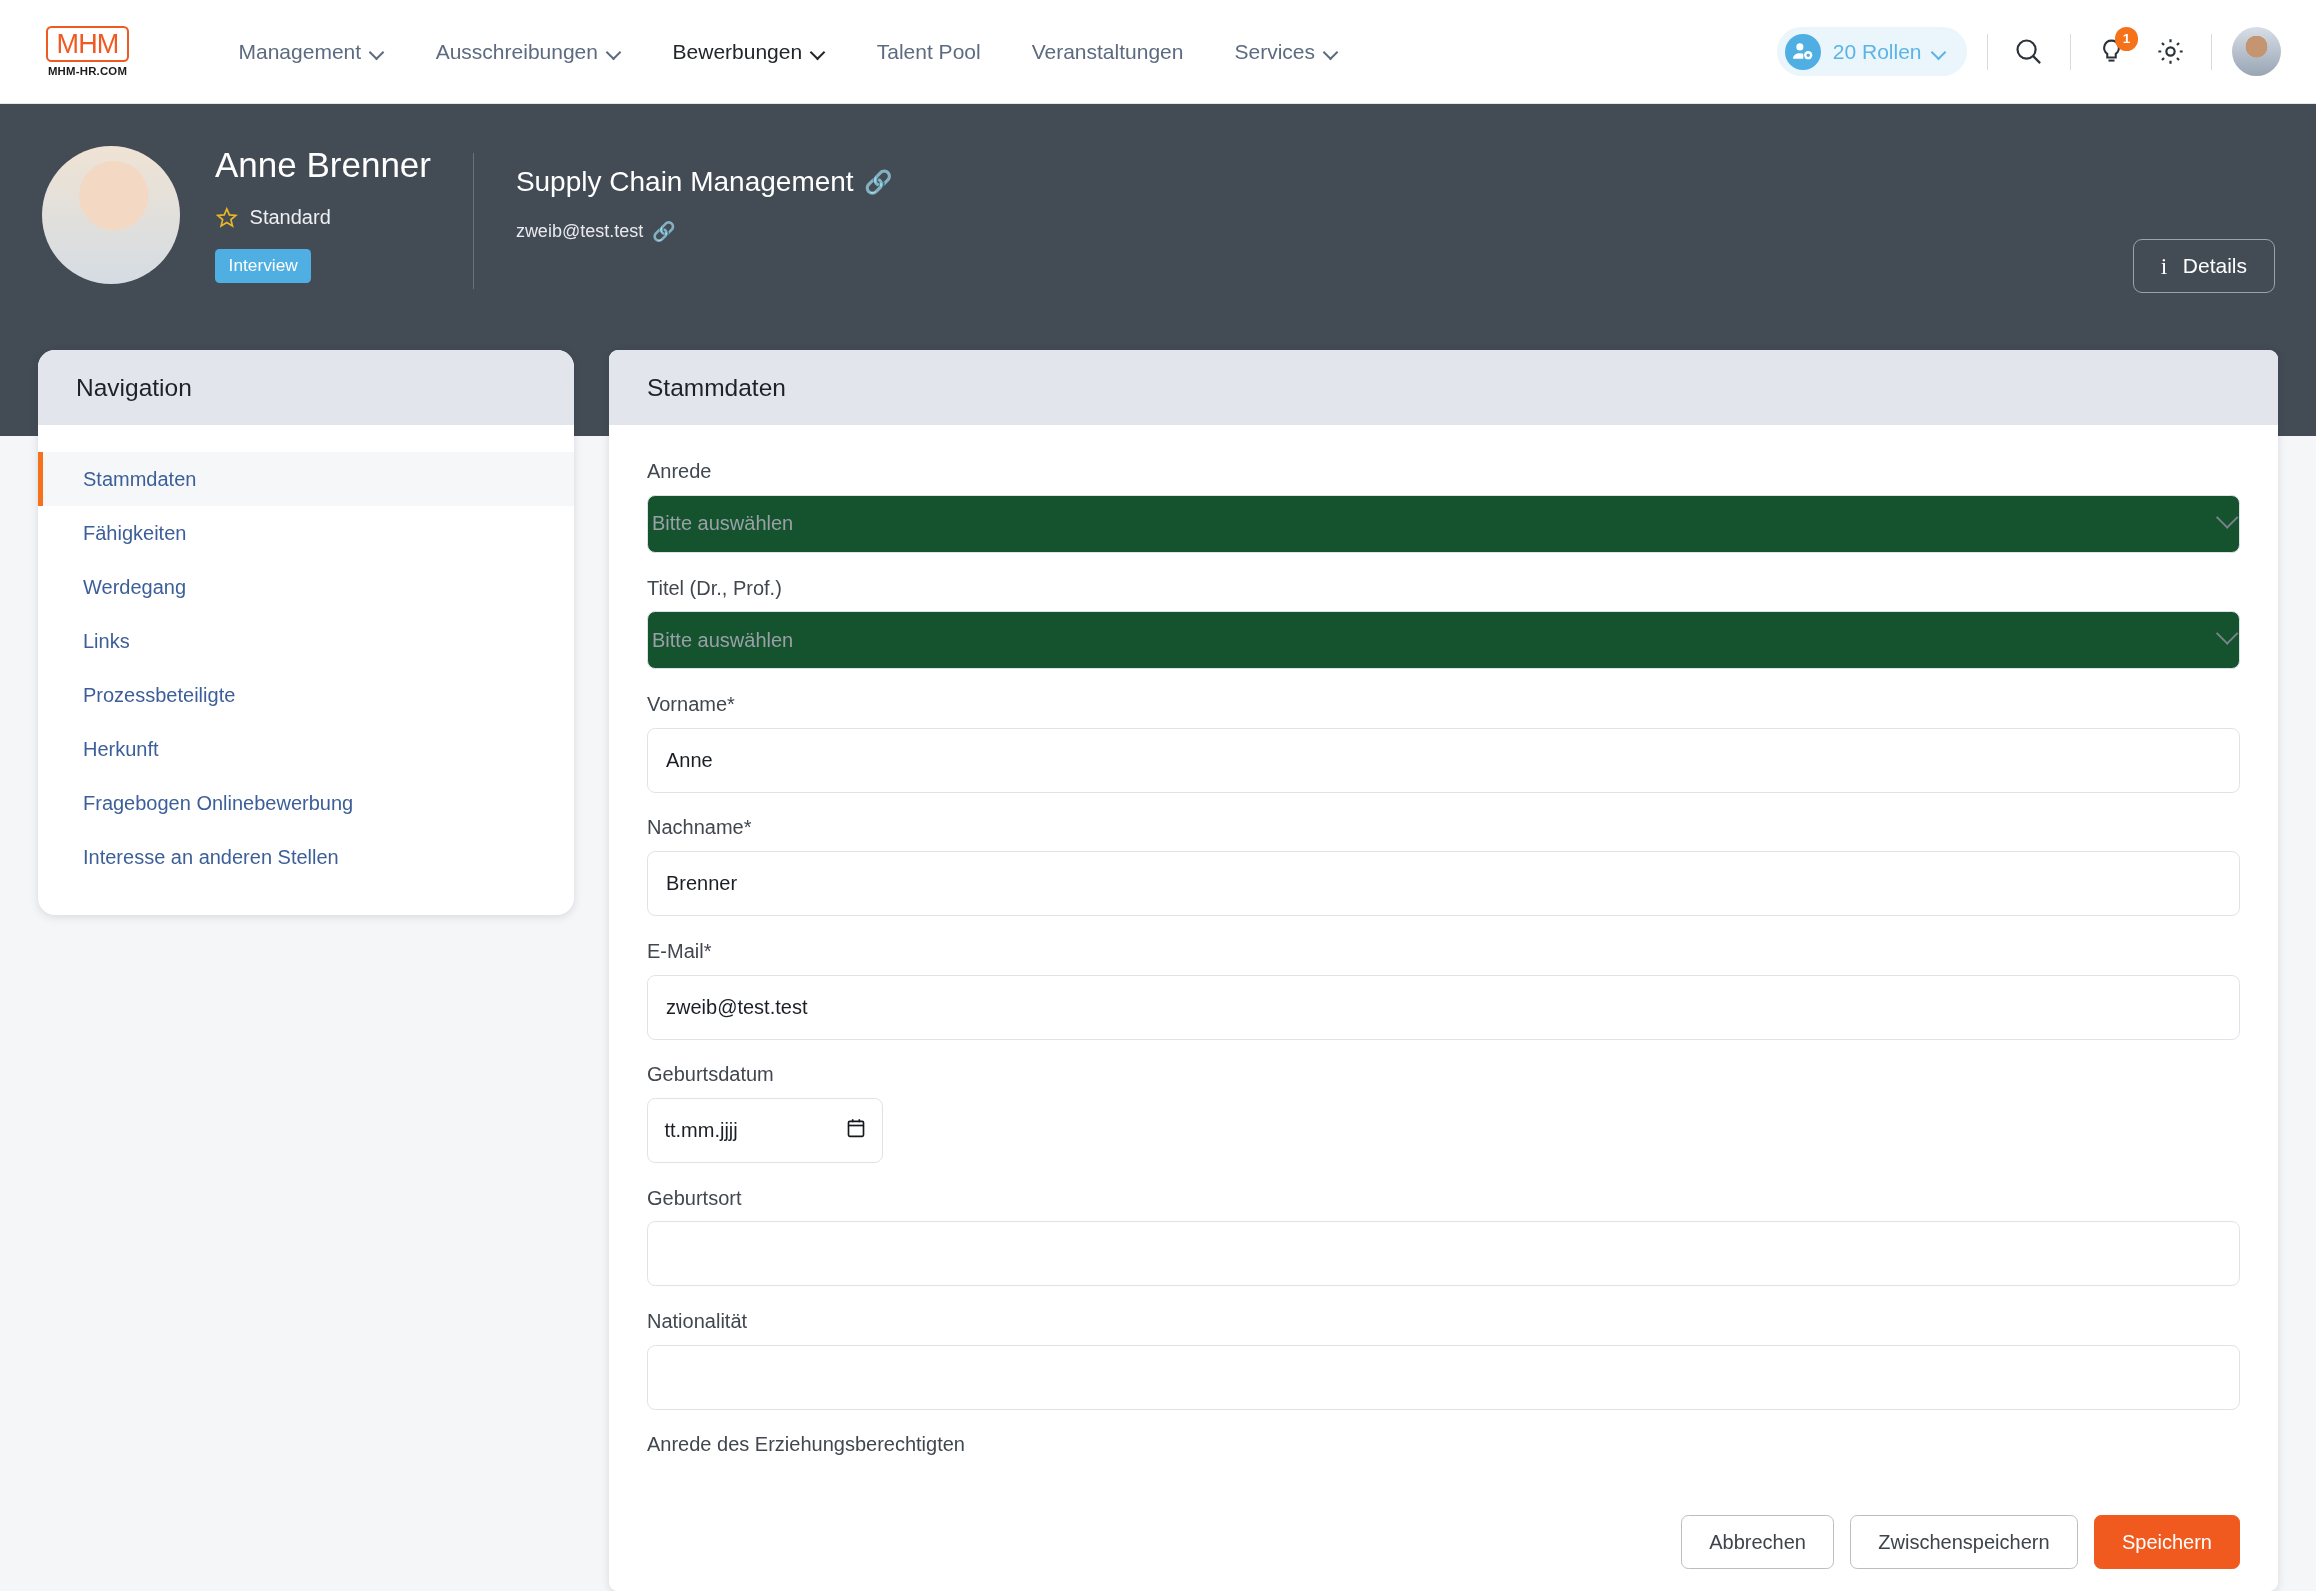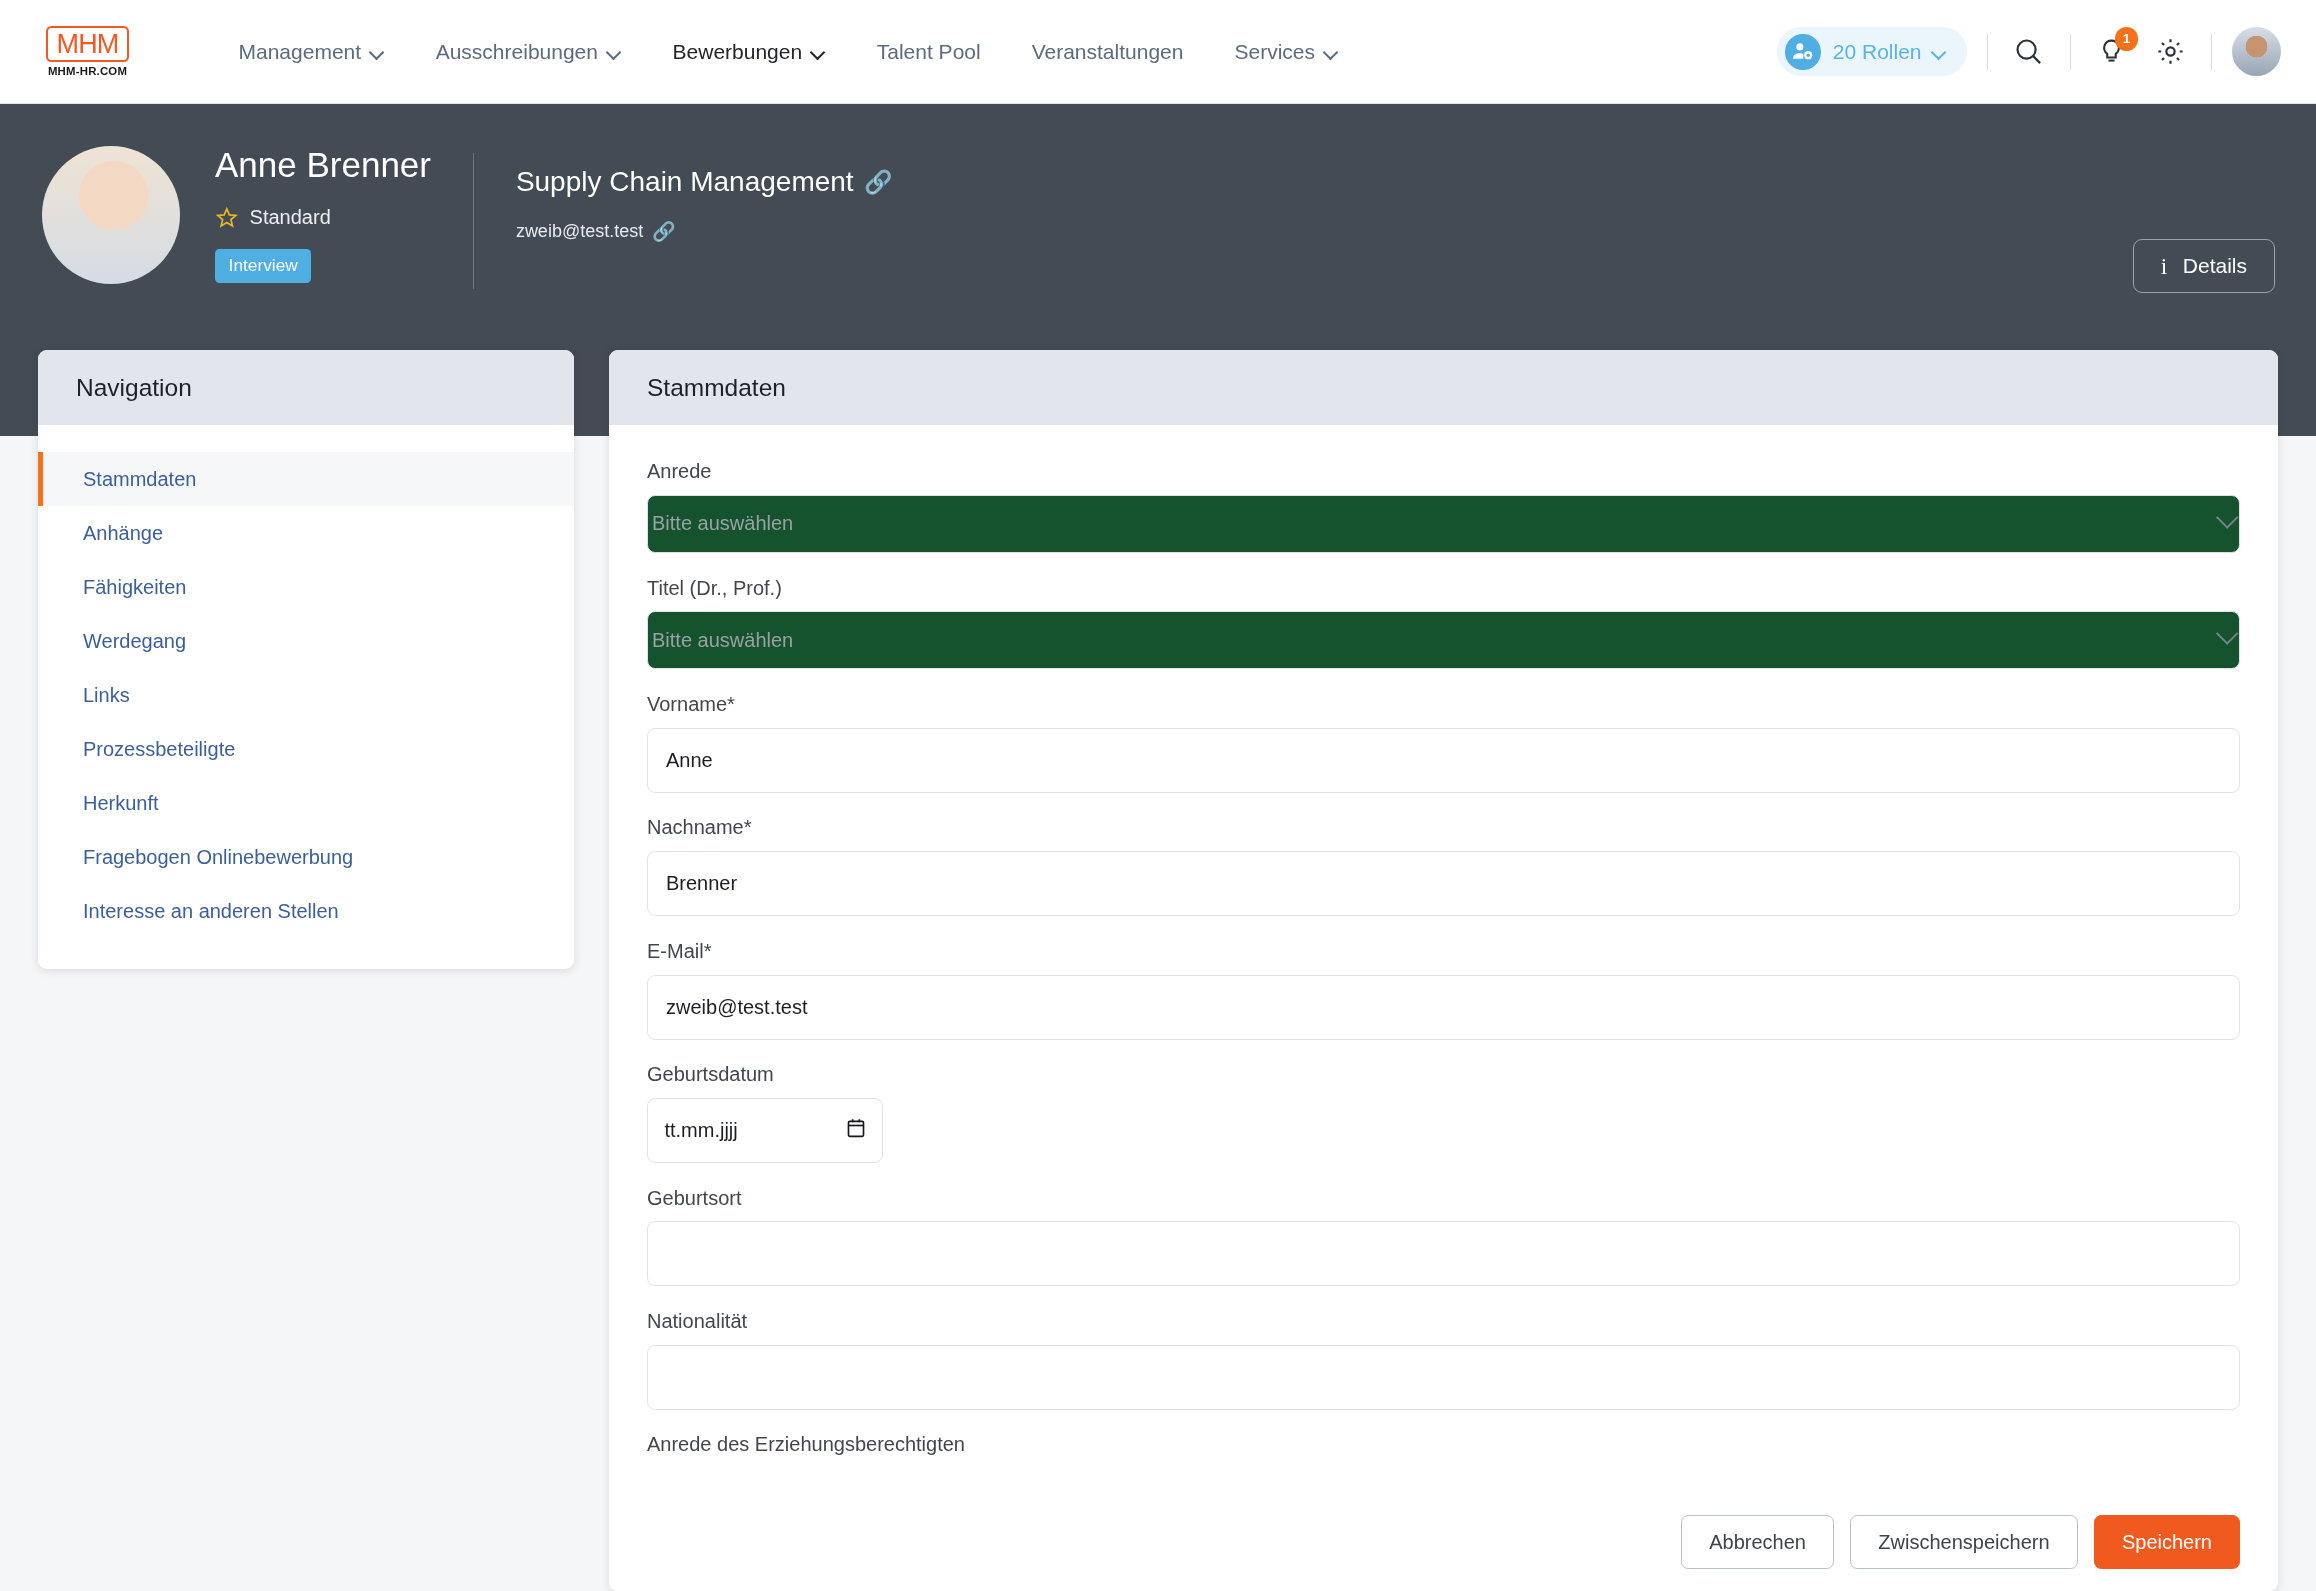--- a/index.html
+++ b/index.html
@@ -141,21 +141,21 @@
     background: #fff; border-radius: 9px;
     box-shadow: 0 1.8px 8.2px rgba(30,40,55,0.13);
     overflow: hidden;
   }
   .card-head {
     background: #E2E6EC; padding: 23.6px 38px;
     font-size: 24.5px; color: #1D2229;
   }
 
   
-  .navpanel { width: 536px; flex-shrink: 0; align-self: flex-start; }
+  .navpanel { width: 536px; flex-shrink: 0; align-self: flex-start; border-radius: 17px; }
   .navlist { padding: 27px 0 31px; }
   .navlink {
     display: block; padding: 15.5px 0 15.5px 40px;
     font-size: 20px; color: #3C5F99; cursor: pointer;
     border-left: 5.5px solid transparent;
   }
   .navlink.sel {
     background: #F5F7F9; border-left-color: #F5721B; color: #3C5F99;
   }
 
@@ -339,23 +339,20 @@
 </div>
 
 <div class="content">
   <div class="panels">
 
     <div class="card navpanel">
       <div class="card-head">Navigation</div>
       <div class="navlist">
         <div class="navlink sel">
           <span>Stammdaten</span>
-        </div>
-        <div class="navlink">
-          <span>Anhänge</span>
         </div>
         <div class="navlink">
           <span>Fähigkeiten</span>
         </div>
         <div class="navlink">
           <span>Werdegang</span>
         </div>
         <div class="navlink">
           <span>Links</span>
         </div>

